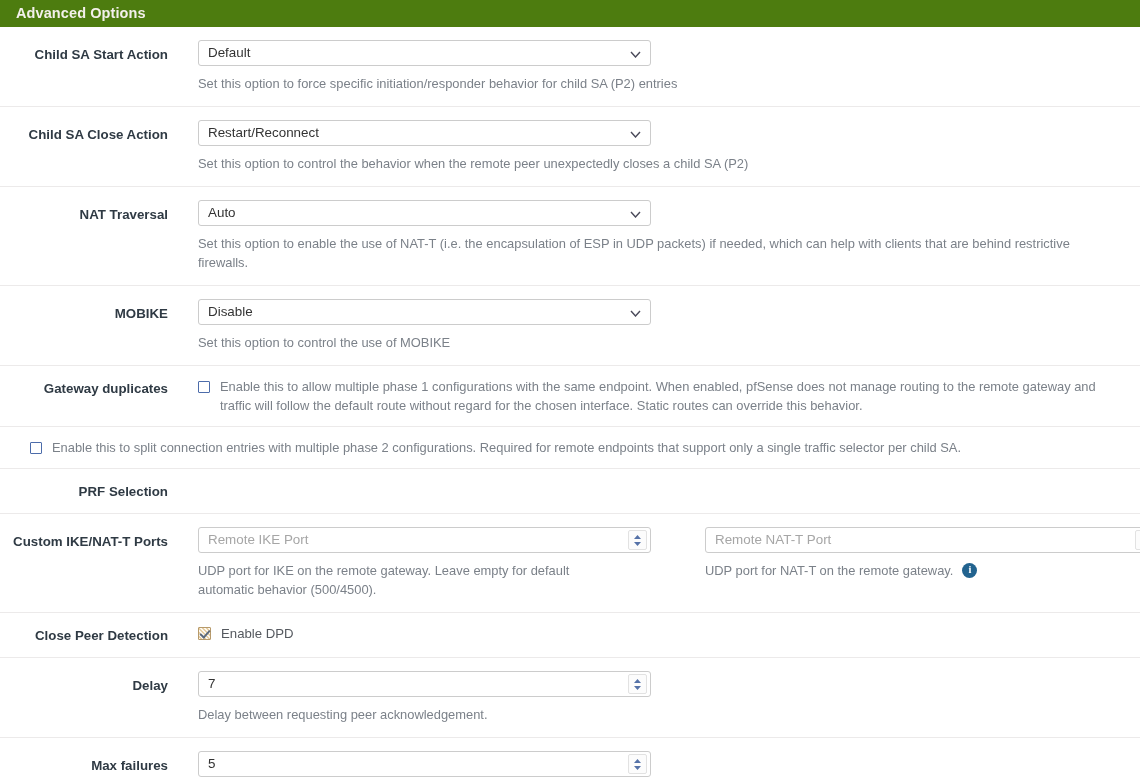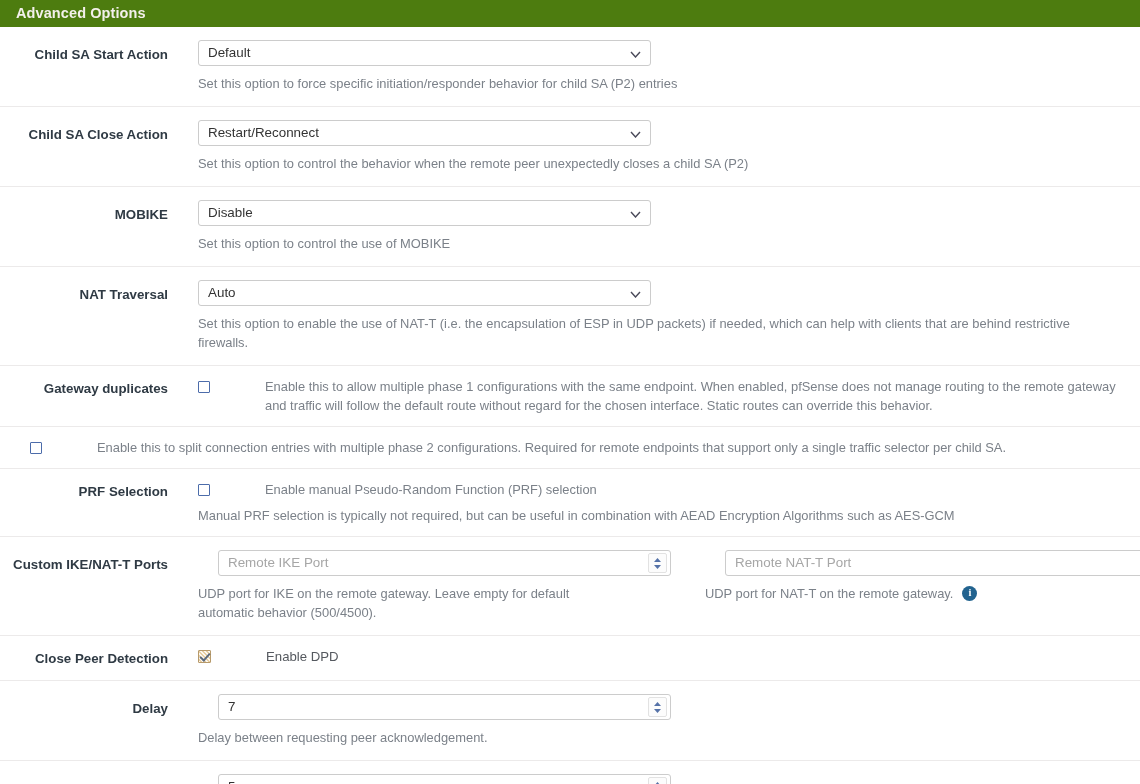--- a/index.html
+++ b/index.html
@@ -83,21 +83,20 @@
     height: 26px;
     border: 1px solid #ccc;
     border-radius: 3px;
     background: #ffffff;
     font-size: 13.4px;
     color: #333;
     line-height: 24px;
     padding: 0 28px 0 9px;
     white-space: nowrap;
     overflow: hidden;
-    margin-left: 20px;
   }
   .inp.ph { color: #a6a6a6; }
   .spin {
     position: absolute;
     right: 3px;
     top: 2px;
     width: 19px;
     height: 20px;
     border: 1px solid #e2e2e2;
     border-radius: 2px;
@@ -153,21 +152,20 @@
     width: 4px;
     height: 8px;
     border: solid #5c6a7d;
     border-width: 0 2px 2px 0;
     transform: rotate(42deg);
   }
   .chklabel {
     font-size: 12.9px;
     color: #7b8189;
     line-height: 19px;
-    margin-left: 45px;
   }
   .chklabel.dark { color: #55595f; font-size: 13.2px; }
   
   .ports {
     display: flex;
     gap: 0;
   }
   .port-left { width: 480px; min-width: 480px; }
   .port-right { flex: 1; padding-left: 27px; }
   .port-left .inp, .port-right .inp { width: 453px; }
@@ -222,49 +220,49 @@
           <svg width="11" height="7" viewBox="0 0 11 7">
               <path d="M1 1 L5.5 6 L10 1" fill="none" stroke="#4a4a5a" stroke-width="1.4"></path>
             </svg>
         </span>
       </div>
       <div class="helptext">Set this option to control the behavior when the remote peer unexpectedly closes a child SA (P2)</div>
     </div>
   </div>
 
   <div class="form-row">
+    <div class="label-col">NAT Traversal</div>
+    <div class="field-col">
+      <div class="sel">
+        <span>Auto</span>
+        <span class="chev">
+          <svg width="11" height="7" viewBox="0 0 11 7">
+              <path d="M1 1 L5.5 6 L10 1" fill="none" stroke="#4a4a5a" stroke-width="1.4"></path>
+            </svg>
+        </span>
+      </div>
+      <div class="helptext" style="max-width:905px">Set this option to enable the use of NAT-T (i.e. the encapsulation of ESP in UDP packets) if needed, which can help with clients that are behind restrictive firewalls.</div>
+    </div>
+  </div>
+
+  <div class="form-row">
     <div class="label-col">MOBIKE</div>
     <div class="field-col">
       <div class="sel">
         <span>Disable</span>
         <span class="chev">
           <svg width="11" height="7" viewBox="0 0 11 7">
               <path d="M1 1 L5.5 6 L10 1" fill="none" stroke="#4a4a5a" stroke-width="1.4"></path>
             </svg>
         </span>
       </div>
       <div class="helptext">Set this option to control the use of MOBIKE</div>
     </div>
   </div>
 
-  <div class="form-row">
-    <div class="label-col">NAT Traversal</div>
-    <div class="field-col">
-      <div class="sel">
-        <span>Auto</span>
-        <span class="chev">
-          <svg width="11" height="7" viewBox="0 0 11 7">
-              <path d="M1 1 L5.5 6 L10 1" fill="none" stroke="#4a4a5a" stroke-width="1.4"></path>
-            </svg>
-        </span>
-      </div>
-      <div class="helptext" style="max-width:905px">Set this option to enable the use of NAT-T (i.e. the encapsulation of ESP in UDP packets) if needed, which can help with clients that are behind restrictive firewalls.</div>
-    </div>
-  </div>
-
   <div class="form-row tight">
     <div class="label-col chk">Gateway duplicates</div>
     <div class="field-col">
       <div class="chkline">
         <div class="cbox"></div>
         <div class="chklabel" style="max-width:890px">Enable this to allow multiple phase 1 configurations with the same endpoint. When enabled, pfSense does not manage routing to the remote gateway and traffic will follow the default route without regard for the chosen interface. Static routes can override this behavior.</div>
       </div>
     </div>
   </div>
 
@@ -272,27 +270,20 @@
     <div class="field-col">
       <div class="chkline">
         <div class="cbox"></div>
         <div class="chklabel" style="max-width:910px">Enable this to split connection entries with multiple phase 2 configurations. Required for remote endpoints that support only a single traffic selector per child SA.</div>
       </div>
     </div>
   </div>
 
   <div class="form-row tight">
     <div class="label-col chk">PRF Selection</div>
-    <div class="field-col">
-      <div class="chkline">
-        <div class="cbox"></div>
-        <div class="chklabel">Enable manual Pseudo-Random Function (PRF) selection</div>
-      </div>
-      <div class="helptext" style="margin-top:7px;max-width:900px">Manual PRF selection is typically not required, but can be useful in combination with AEAD Encryption Algorithms such as AES-GCM</div>
-    </div>
   </div>
 
   <div class="form-row">
     <div class="label-col">Custom IKE/NAT-T Ports</div>
     <div class="field-col">
       <div class="ports">
         <div class="port-left">
           <div class="inp ph">
             <span>Remote IKE Port</span>
             <span class="spin">

